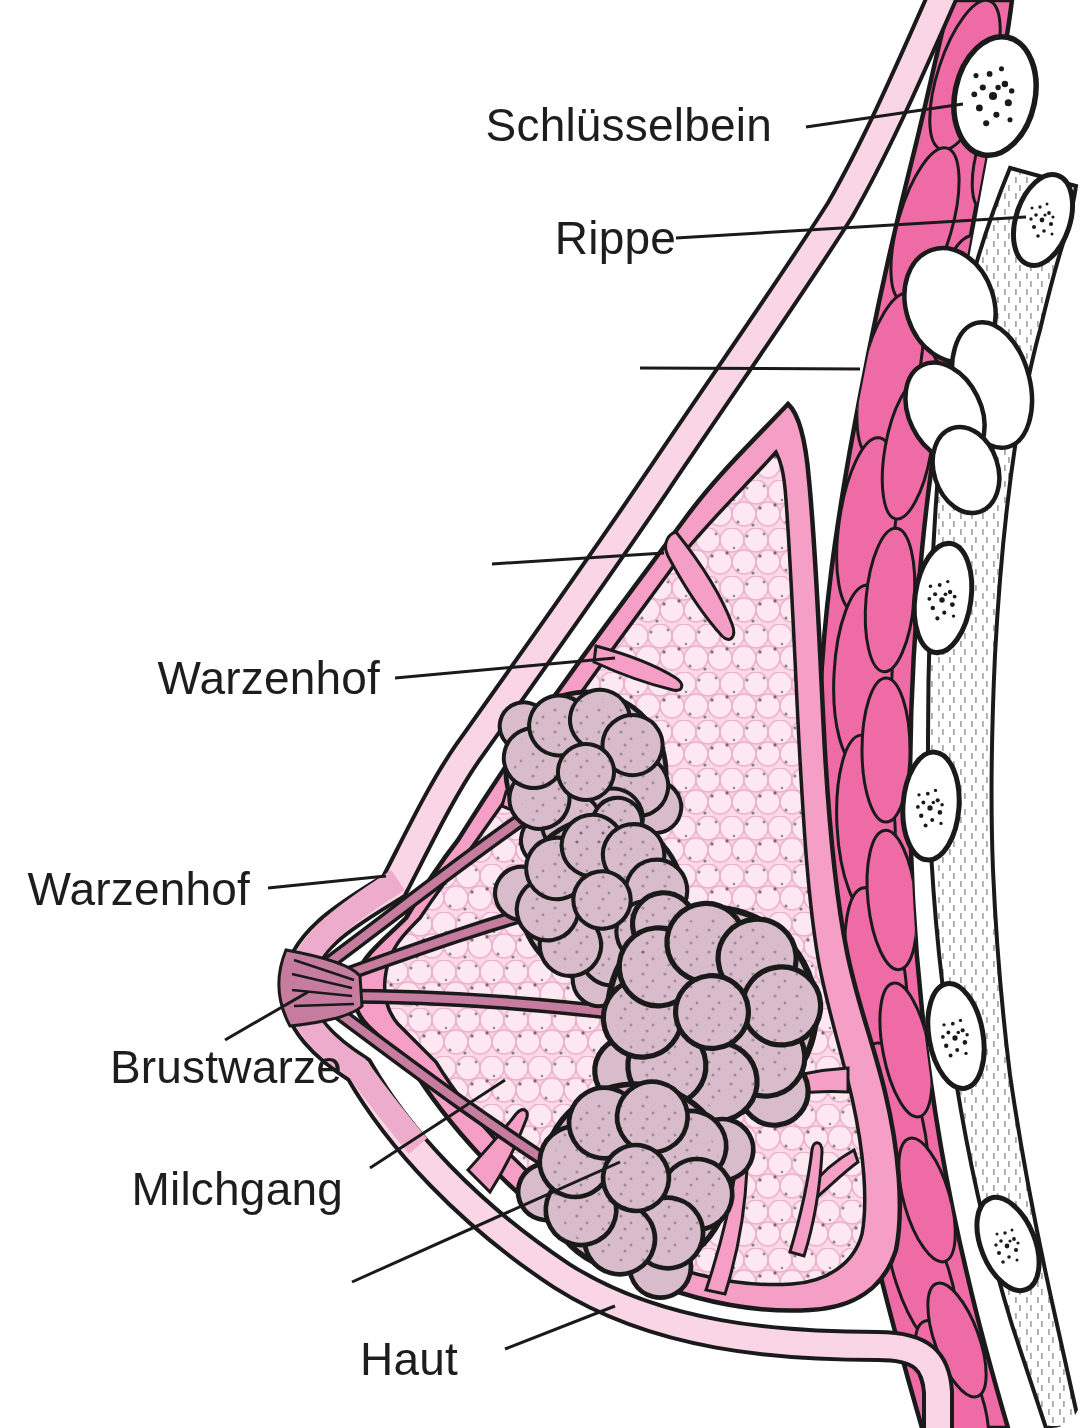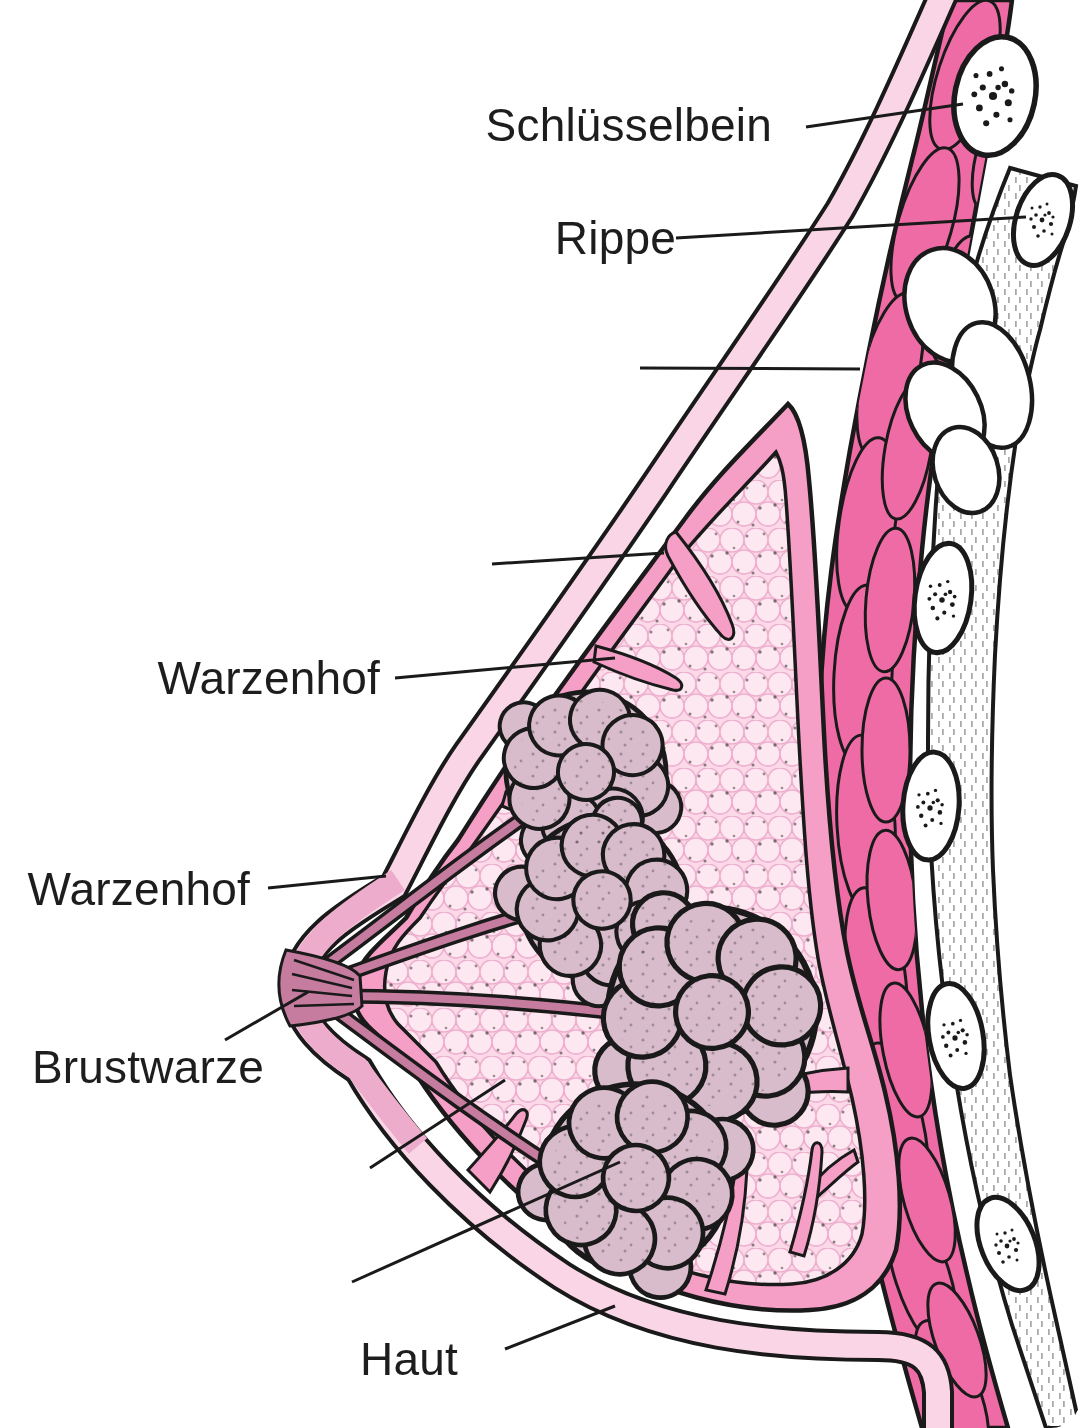--- a/index.html
+++ b/index.html
@@ -223,16 +223,17 @@
     <path d="M 370,1168 L 505,1080"></path>
     <path d="M 352,1282 L 620,1162"></path>
     <path d="M 505,1349 L 615,1306"></path>
   </g>
 </svg>
 
 <div class="lbl" style="right:308px;top:102px">Schlüsselbein</div>
 <div class="lbl" style="right:404px;top:215px">Rippe</div>
 <div class="lbl" style="right:700px;top:655px">Warzenhof</div>
 <div class="lbl" style="right:830px;top:866px">Warzenhof</div>
-<div class="lbl" style="right:816px;top:1044px">Brustwarze</div>
+<div class="lbl" style="right:738px;top:1044px">Brustwarze</div>
+<div class="lbl" style="right:737px;top:1166px">Milchgang</div>
 <div class="lbl" style="right:622px;top:1336px">Haut</div>
 
 </div>
 
 </body></html>

